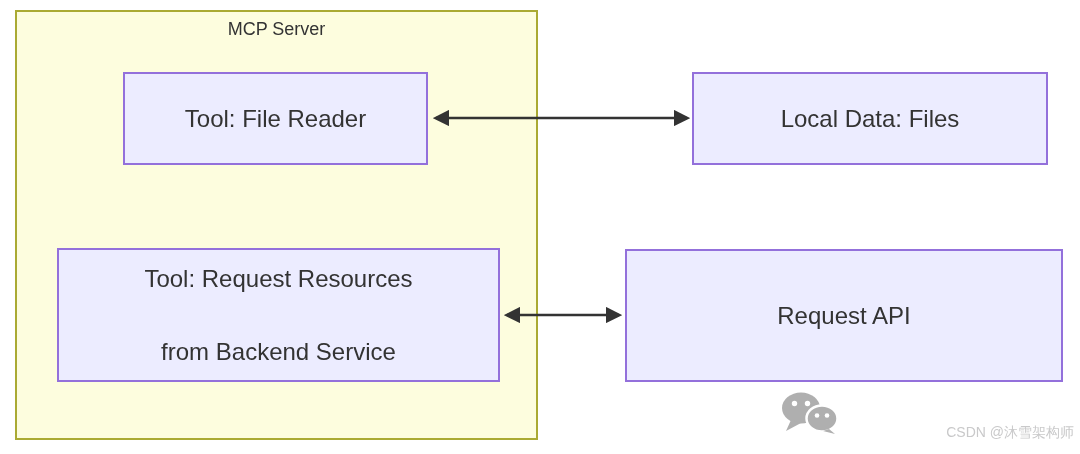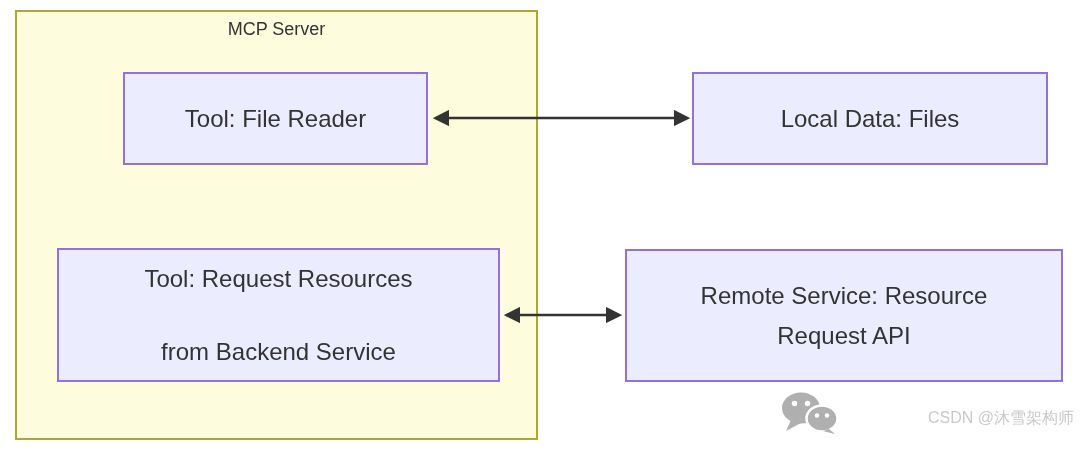--- a/index.html
+++ b/index.html
@@ -68,22 +68,22 @@
   .wm-wechat-text {
     position: absolute;
     left: 852px; top: 394px;
     font-size: 28px;
     letter-spacing: 1px;
     color: var(--wechat-text-color, #a9a9a9);
     white-space: nowrap;
   }
   .wm-csdn-text {
     position: absolute;
-    right: 6px; top: 408px;
-    font-size: 16px;
+    right: 6px; top: 424px;
+    font-size: 14px;
     color: var(--csdn-text-color, #c9c9ca);
     white-space: nowrap;
   }
 </style>
 </head>
 <body>
 
 <div class="canvas">
 
   <div class="mcp-container"></div>
@@ -96,21 +96,20 @@
   <div class="node" id="node-local-data">
     <span>Local Data: Files</span>
   </div>
 
   <div class="node" id="node-request-resources">
     <span>Tool: Request Resources</span>
     <span>from Backend Service</span>
   </div>
 
   <div class="node" id="node-remote-service">
-    <span>Remote Service: Resource</span>
     <span>Request API</span>
   </div>
 
   <svg class="edges" width="1080" height="454" viewBox="0 0 1080 454" aria-hidden="true">
     <defs>
       <marker id="ah" viewBox="0 0 10 10" refX="8" refY="5" markerWidth="6.5" markerHeight="6.5" orient="auto-start-reverse">
         <path class="arrowhead" d="M0,0 L10,5 L0,10 z"></path>
       </marker>
     </defs>
     <line class="edge" x1="436" y1="118" x2="687" y2="118" marker-start="url(#ah)" marker-end="url(#ah)"></line>

